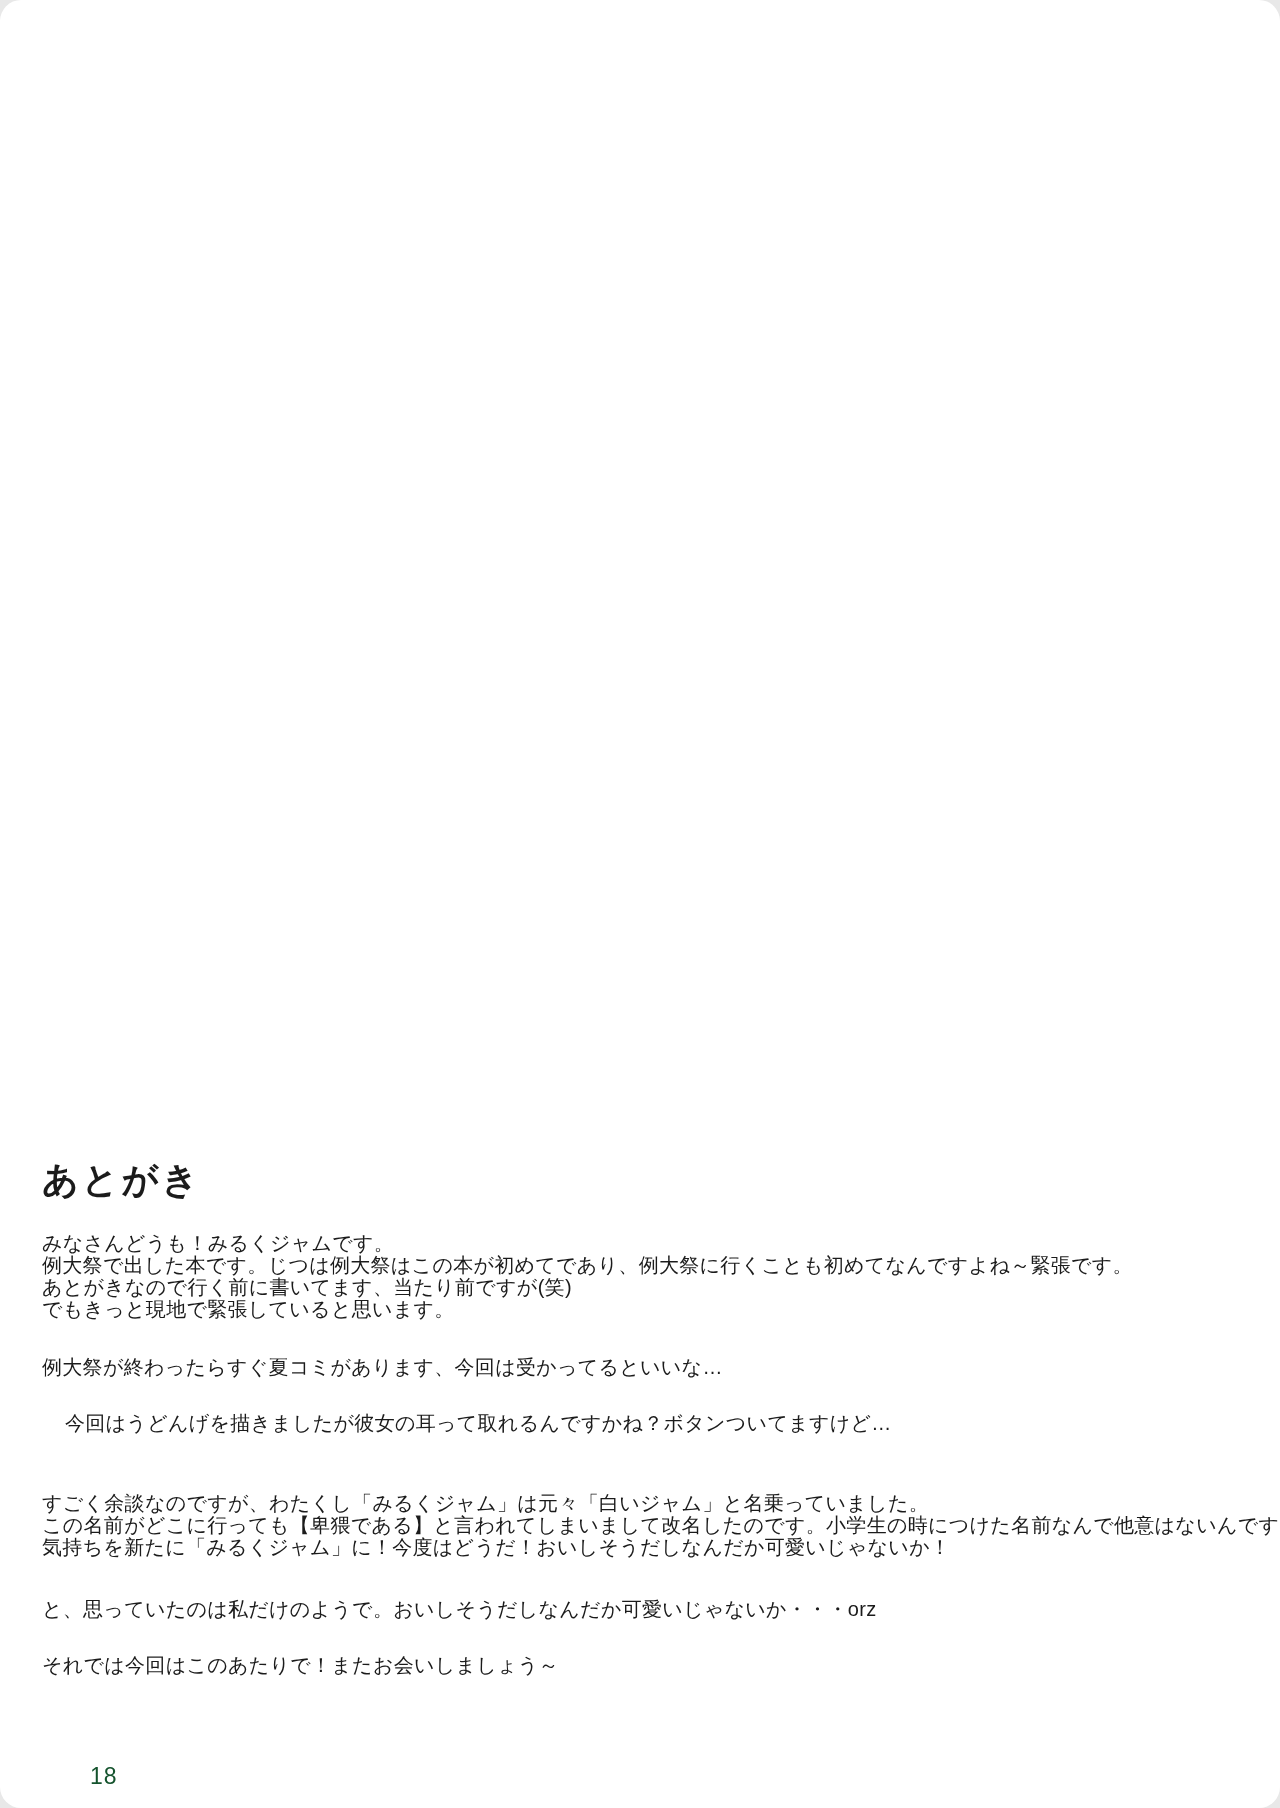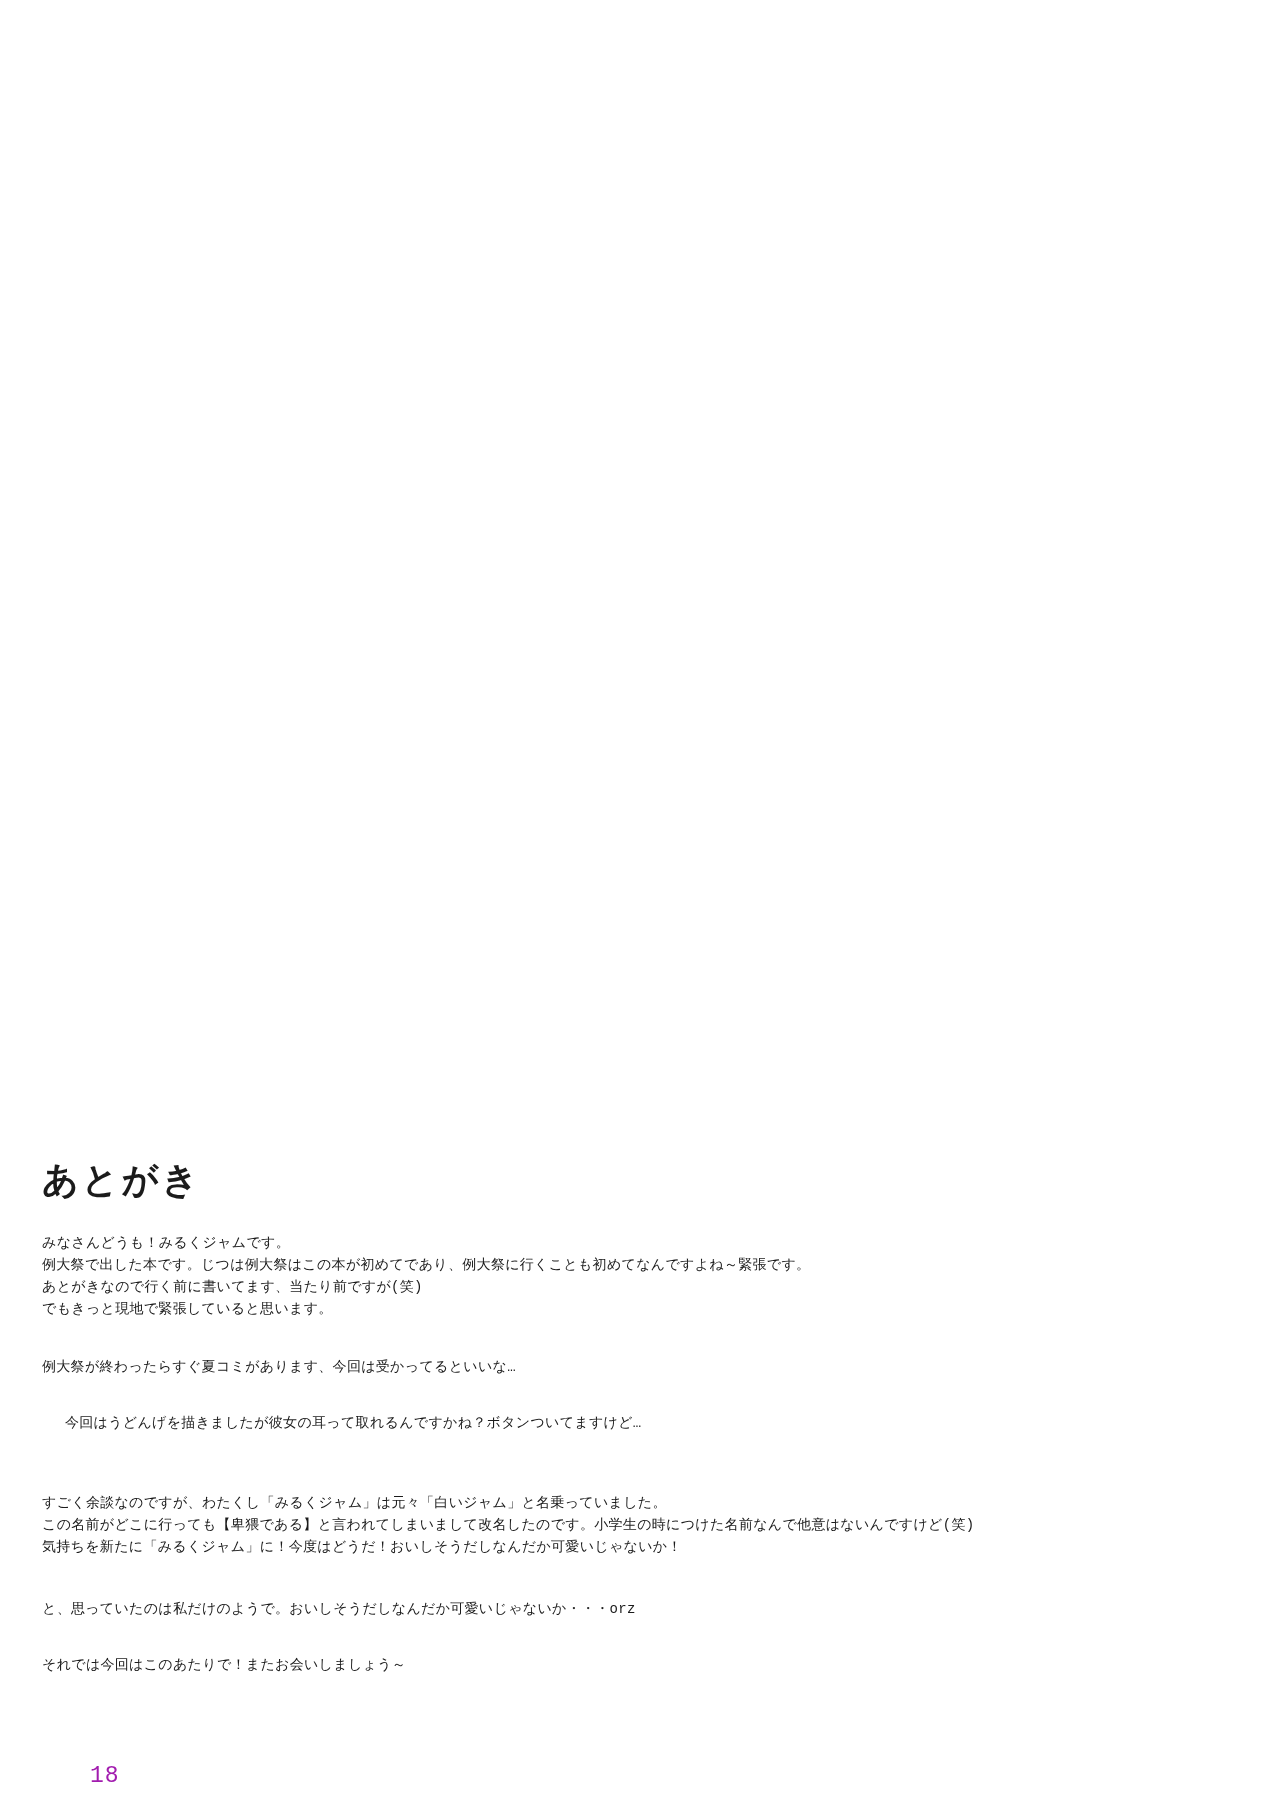--- a/index.html
+++ b/index.html
@@ -7,56 +7,57 @@
     padding: 0;
     background: #e8e8e8;
   }
   .page {
     position: relative;
     width: 1280px;
     height: 1808px;
     margin: 0 auto;
     background: #ffffff;
     overflow: hidden;
-    font-family: Liberation Mono, monospace;
+    font-family: Liberation Sans, sans-serif;
     color: #1b1b1b;
+    border-radius: 21px;
   }
   .title {
     position: absolute;
     left: 42px;
     top: 1156px;
     font-size: 36px;
     font-weight: bold;
     letter-spacing: 3px;
     white-space: pre;
   }
   .para {
     position: absolute;
     left: 42px;
-    font-size: 14px;
+    font-size: 20px;
     line-height: 22px;
     letter-spacing: 0.3px;
     white-space: pre;
   }
   .para-0 { top: 1232px; }
   .para-1 { top: 1356px; text-align: center; }
   .para-2 { top: 1412px; margin-left: 23px; }
   .para-3 { top: 1492px; }
   .para-4 { top: 1598px; }
   .para-5 { top: 1654px; }
   .para .line {
     white-space: pre;
   }
   .page-number {
     position: absolute;
     left: 90px;
     top: 1763px;
     font-size: 23px;
     letter-spacing: 1px;
-    color: #a21caf;
+    color: #14532d;
   }
 </style>
 </head>
 <body>
 
 <div class="page" style="background: rgb(255, 255, 255); color: rgb(27, 27, 27);">
   <div class="title">あとがき</div>
 
   <div id="paragraphs">
       <div class="para para-0"><div class="line">みなさんどうも！みるくジャムです。</div><div class="line">例大祭で出した本です。じつは例大祭はこの本が初めてであり、例大祭に行くことも初めてなんですよね～緊張です。</div><div class="line">あとがきなので行く前に書いてます、当たり前ですが(笑)</div><div class="line">でもきっと現地で緊張していると思います。</div></div>

